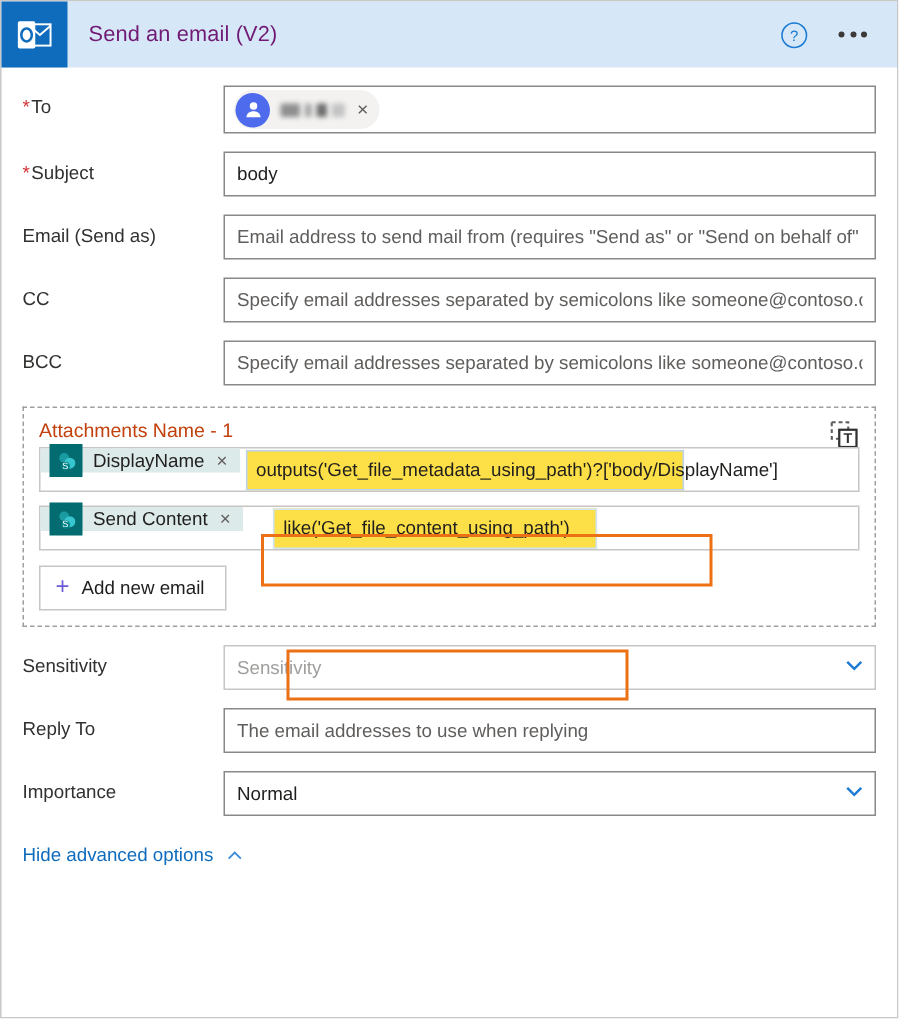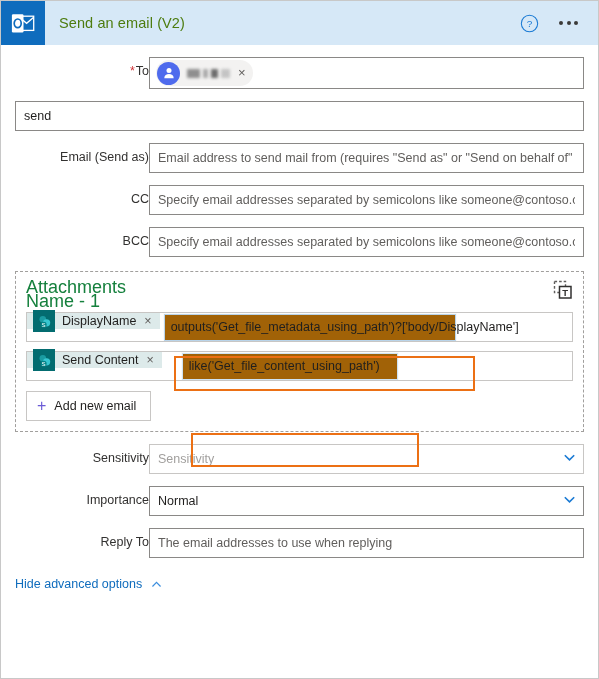--- a/index.html
+++ b/index.html
@@ -32,21 +32,21 @@
   }
   .app-icon {
     width: 44px; height: 44px;
     background: #0f6cbd;
     display: flex; align-items: center; justify-content: center;
     flex: 0 0 44px;
   }
   .app-icon svg { display:block; }
   .header-title {
     font-size: 14.5px;
-    color: #4d7c0f;
+    color: #701a75;
     margin-left: 14px;
     letter-spacing: .1px;
     white-space: nowrap;
   }
   .header-actions {
     margin-left: auto;
     display: flex;
     align-items: center;
     gap: 18px;
     padding-right: 18px;
@@ -68,21 +68,20 @@
     align-items: flex-start;
     margin-top: 12px;
   }
   .row-label {
     width: 134px;
     flex: 0 0 134px;
     font-size: 12.5px;
     color: #323130;
     padding-top: 7px;
     line-height: 15px;
-    text-align: right;
   }
   .req { color: #d13438; margin-right: 1px; }
   .field { flex: 1 1 auto; min-width: 0; }
 
   .input {
     border: 1px solid #8a8886;
     background: #fff;
     height: 30px;
     display: flex;
     align-items: center;
@@ -160,22 +159,22 @@
   }
 
   
   .attach-box {
     margin: 14px 14px 0 14px;
     border: 1px dashed #a19f9d;
     padding: 8px 10px 10px 10px;
     position: relative;
   }
   .attach-label {
-    font-size: 18px;
-    color: #15803d;
+    font-size: 13px;
+    color: #c2410c;
     margin-bottom: 4px;
     line-height: 14px;
     max-width: 150px;
   }
   .token-row {
     display: flex;
     align-items: stretch;
     border: 1px solid #c8c6c4;
     background: #fff;
     height: 30px;
@@ -219,21 +218,21 @@
   }
   .hl-2 {
     position: absolute;
     left: 190px; top: 432px;
     width: 228px; height: 34px;
     border: 2px solid #ec7014;
     pointer-events: none;
   }
   .expr-inner {
     border: 1px solid #b9d4ea;
-    background: #a16207;
+    background: #fde047;
     height: 27px;
     display: flex; align-items: center;
     padding: 0 6px;
     box-shadow: 0 0 0 1px rgba(0,0,0,.02);
   }
   .expr-1 { width: 292px; margin-left: 4px; }
   .expr-2 { width: 216px; margin-left: 20px; border-color:#cfe3f3; }
 
   .tmode-icon {
     position: absolute;
@@ -333,23 +332,24 @@
                 <b></b>
                 <b></b>
               </span>
             <span class="chip-x">×</span>
           </span>
         </div>
       </div>
     </div>
 
     <div class="row">
+      <div class="row-label"><span class="req">*</span><span>Subject</span></div>
       <div class="field">
         <div class="input">
-          <span class="input-text">send</span>
+          <span class="input-text">body</span>
         </div>
       </div>
     </div>
 
 
     <div class="row">
       <div class="row-label">Email (Send as)</div>
       <div class="field">
         <div class="input placeholder">
           <span class="input-text">Email address to send mail from (requires "Send as" or "Send on behalf of" permissions)</span>
@@ -445,38 +445,38 @@
           <span>
             <svg class="chev" viewBox="0 0 16 16" aria-hidden="true">
                 <path d="M3 5.6 L8 10.6 L13 5.6" fill="none" stroke="#1a7ad4" stroke-width="1.7"></path>
               </svg>
           </span>
         </div>
       </div>
     </div>
 
     <div class="row">
+      <div class="row-label">Reply To</div>
+      <div class="field">
+        <div class="input placeholder">
+          <span class="input-text">The email addresses to use when replying</span>
+        </div>
+      </div>
+    </div>
+
+    <div class="row">
       <div class="row-label">Importance</div>
       <div class="field">
         <div class="select">
           <span class="val">Normal</span>
           <span>
             <svg class="chev" viewBox="0 0 16 16" aria-hidden="true">
                 <path d="M3 5.6 L8 10.6 L13 5.6" fill="none" stroke="#1a7ad4" stroke-width="1.7"></path>
               </svg>
           </span>
-        </div>
-      </div>
-    </div>
-
-    <div class="row">
-      <div class="row-label">Reply To</div>
-      <div class="field">
-        <div class="input placeholder">
-          <span class="input-text">The email addresses to use when replying</span>
         </div>
       </div>
     </div>
   </div>
 
   <div class="footer">
     <span class="link">Hide advanced options</span>
     <span>
       <svg class="link-chev" viewBox="0 0 16 16" aria-hidden="true">
           <path d="M3 10.4 L8 5.4 L13 10.4" fill="none" stroke="#3a8dde" stroke-width="1.5"></path>

